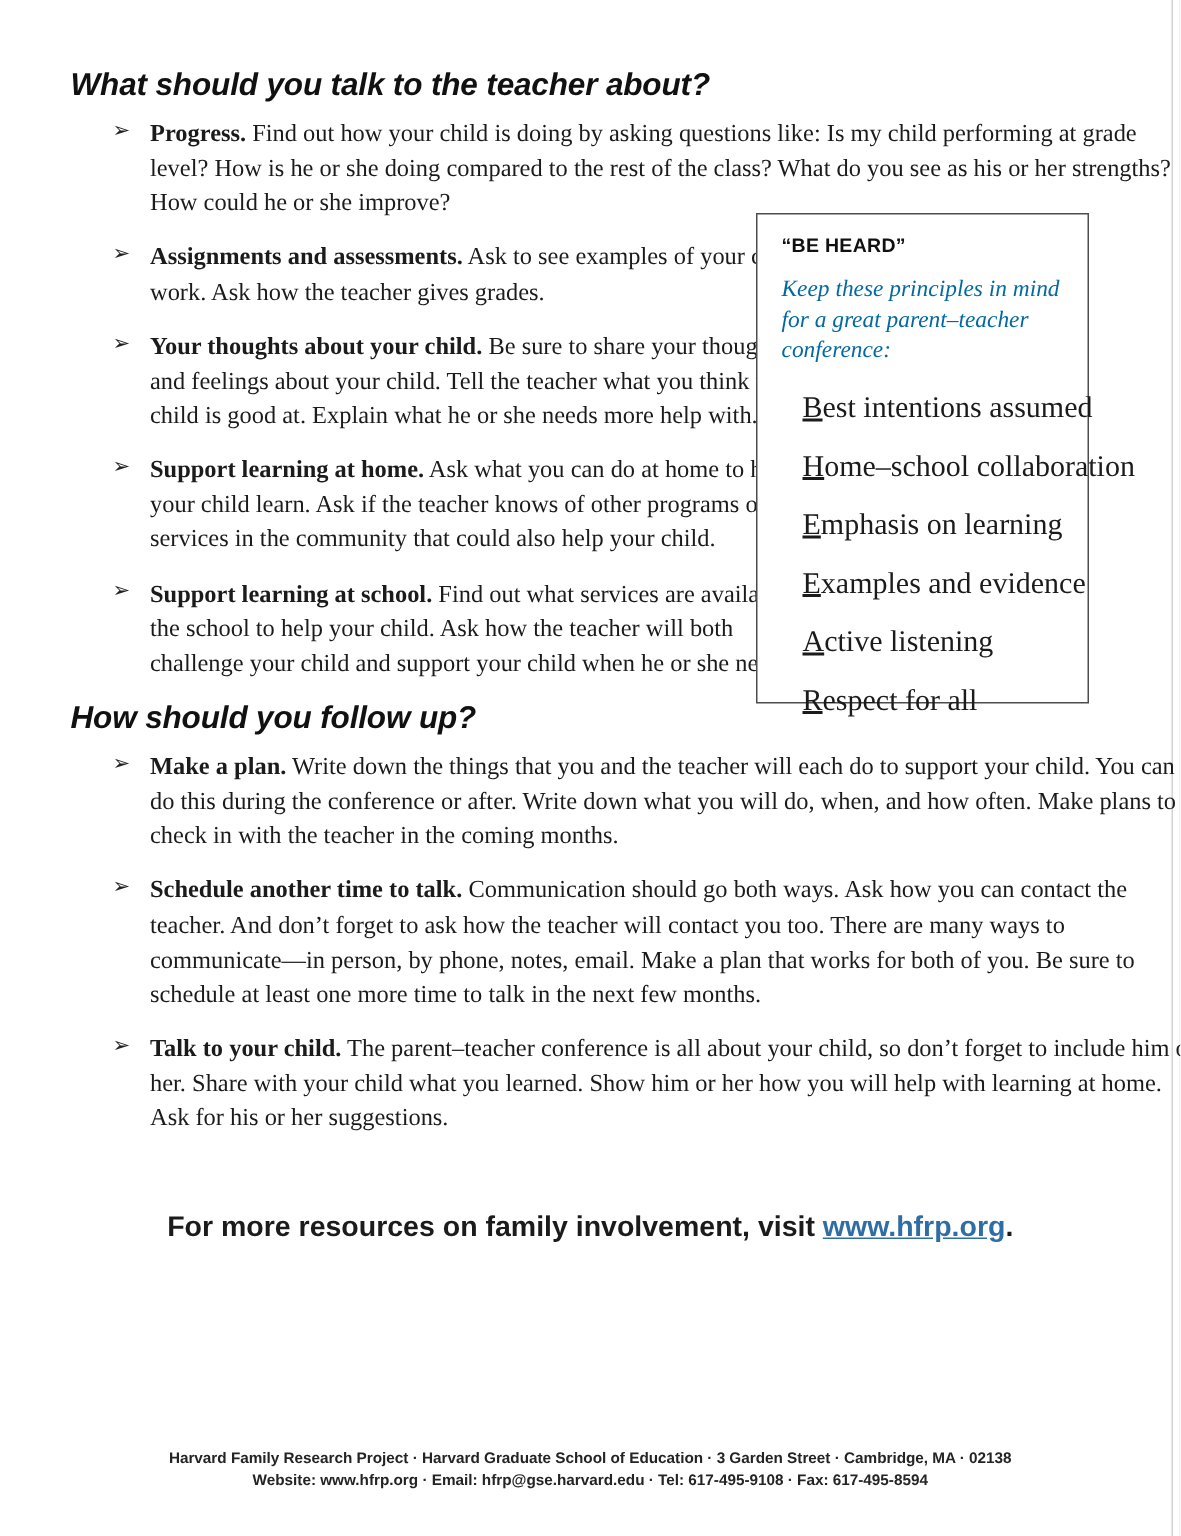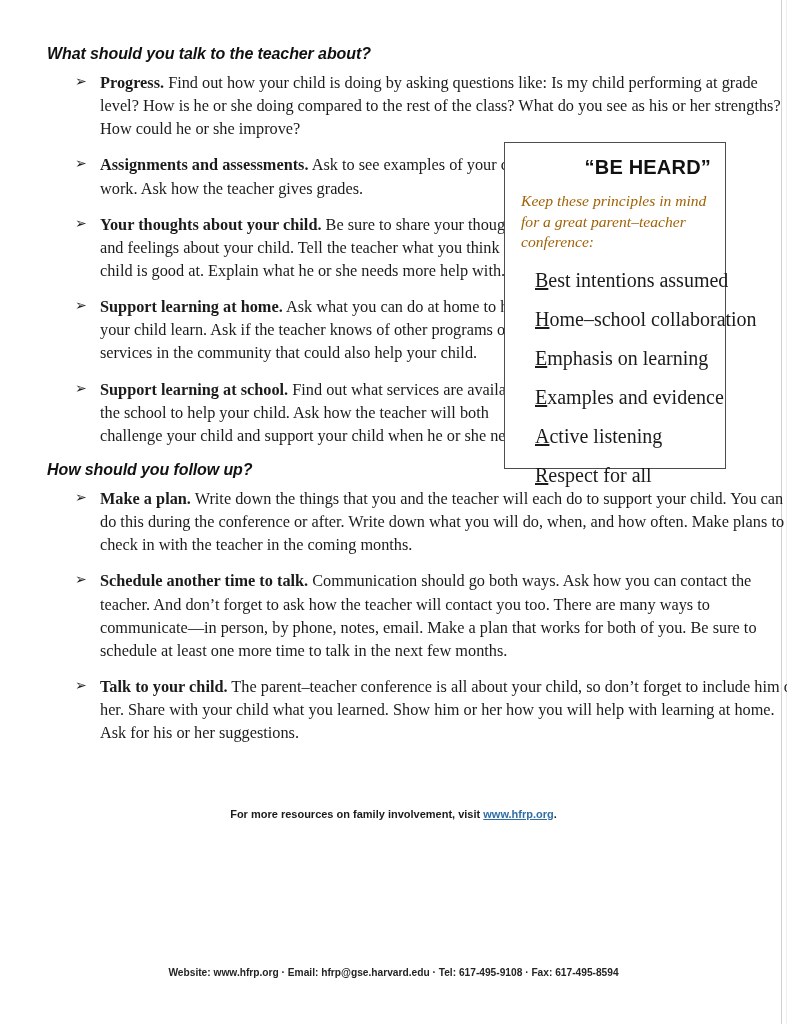--- a/index.html
+++ b/index.html
@@ -38,21 +38,21 @@
     position: absolute;
     left: 47px;
     top: 45px;
     width: 700px;
   }
 
   h2.section-heading {
     font-family: "Liberation Sans", "DejaVu Sans", sans-serif;
     font-style: italic;
     font-weight: bold;
-    font-size: 16px;
+    font-size: 21px;
     margin: 0 0 8px 0;
     letter-spacing: -0.1px;
     color: #111;
   }
 
   ul.bullets {
     list-style: none;
     margin: 0;
     padding: 0;
   }
@@ -93,32 +93,32 @@
     width: 222px;
     height: 327px;
     border: 1.3px solid #4d4d4d;
     background: #ffffff;
     box-sizing: border-box;
     padding: 10px 14px 10px 16px;
   }
   .beheard-title {
     font-family: "Liberation Sans", "DejaVu Sans", sans-serif;
     font-weight: bold;
-    font-size: 20px;
-    text-align: right;
+    font-size: 13px;
+    text-align: left;
     margin: 3px 0 12px 0;
     letter-spacing: 0.2px;
     color: #111;
   }
   .beheard-intro {
     font-style: italic;
     font-size: 15.6px;
     line-height: 1.32;
     margin: 0 0 14px 0;
-    color: #a16207;
+    color: #0369a1;
   }
   ul.beheard-list {
     list-style: none;
     margin: 0;
     padding: 0 0 0 14px;
   }
   ul.beheard-list li {
     font-size: 20px;
     line-height: 1.3;
     margin-bottom: 13px;
@@ -131,21 +131,21 @@
 
   
   .resources {
     position: absolute;
     left: 0;
     top: 808px;
     width: 787px;
     text-align: center;
     font-family: "Liberation Sans", "DejaVu Sans", sans-serif;
     font-weight: bold;
-    font-size: 11px;
+    font-size: 19px;
     color: #1b1b1b;
   }
   .resources a {
     color: #2f6ea5;
     text-decoration: underline;
   }
 
   
   .footer {
     position: absolute;
@@ -225,16 +225,17 @@
       <li><u>A</u><span>ctive listening</span></li>
       <li><u>R</u><span>espect for all</span></li>
     </ul>
   </div>
 
   <div class="resources">
     <span>For more resources on family involvement, visit </span><a href="#">www.hfrp.org</a><span>.</span>
   </div>
 
   <div class="footer">
+    <div>Harvard Family Research Project · Harvard Graduate School of Education · 3 Garden Street · Cambridge, MA · 02138</div>
     <div>Website: www.hfrp.org · Email: hfrp@gse.harvard.edu · Tel: 617-495-9108 · Fax: 617-495-8594</div>
   </div>
 
 </div>
 
 </body></html>

